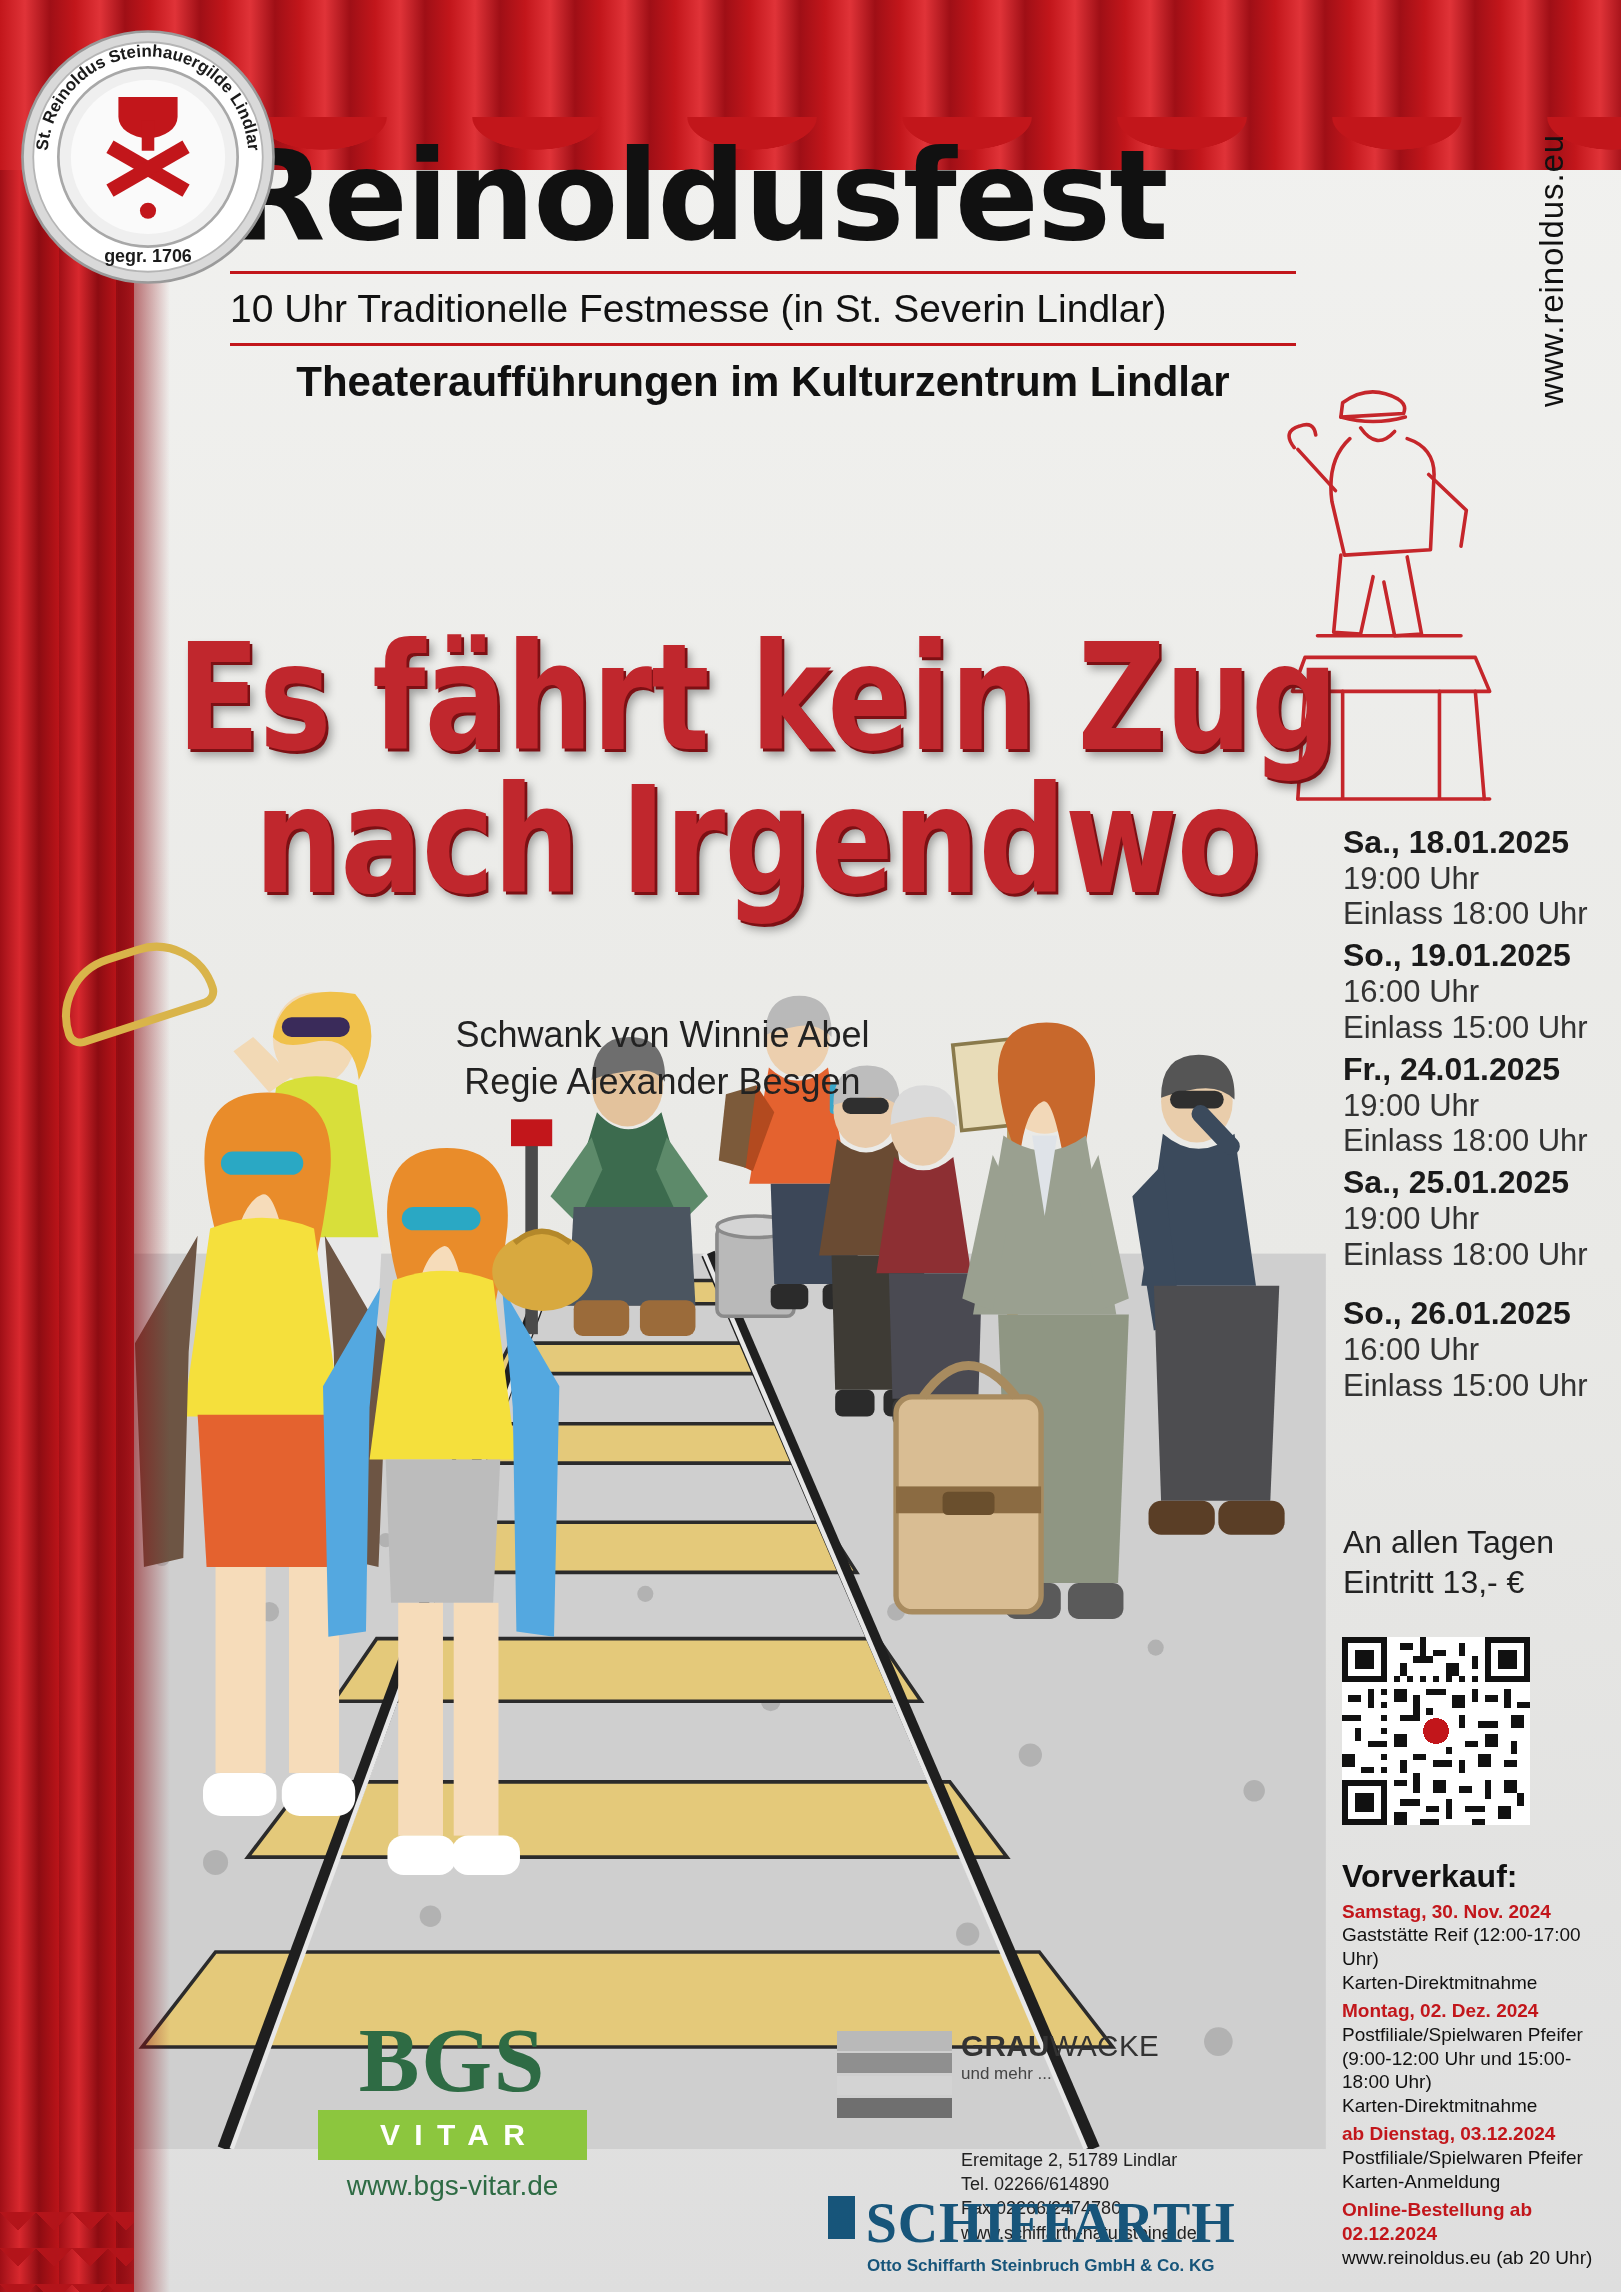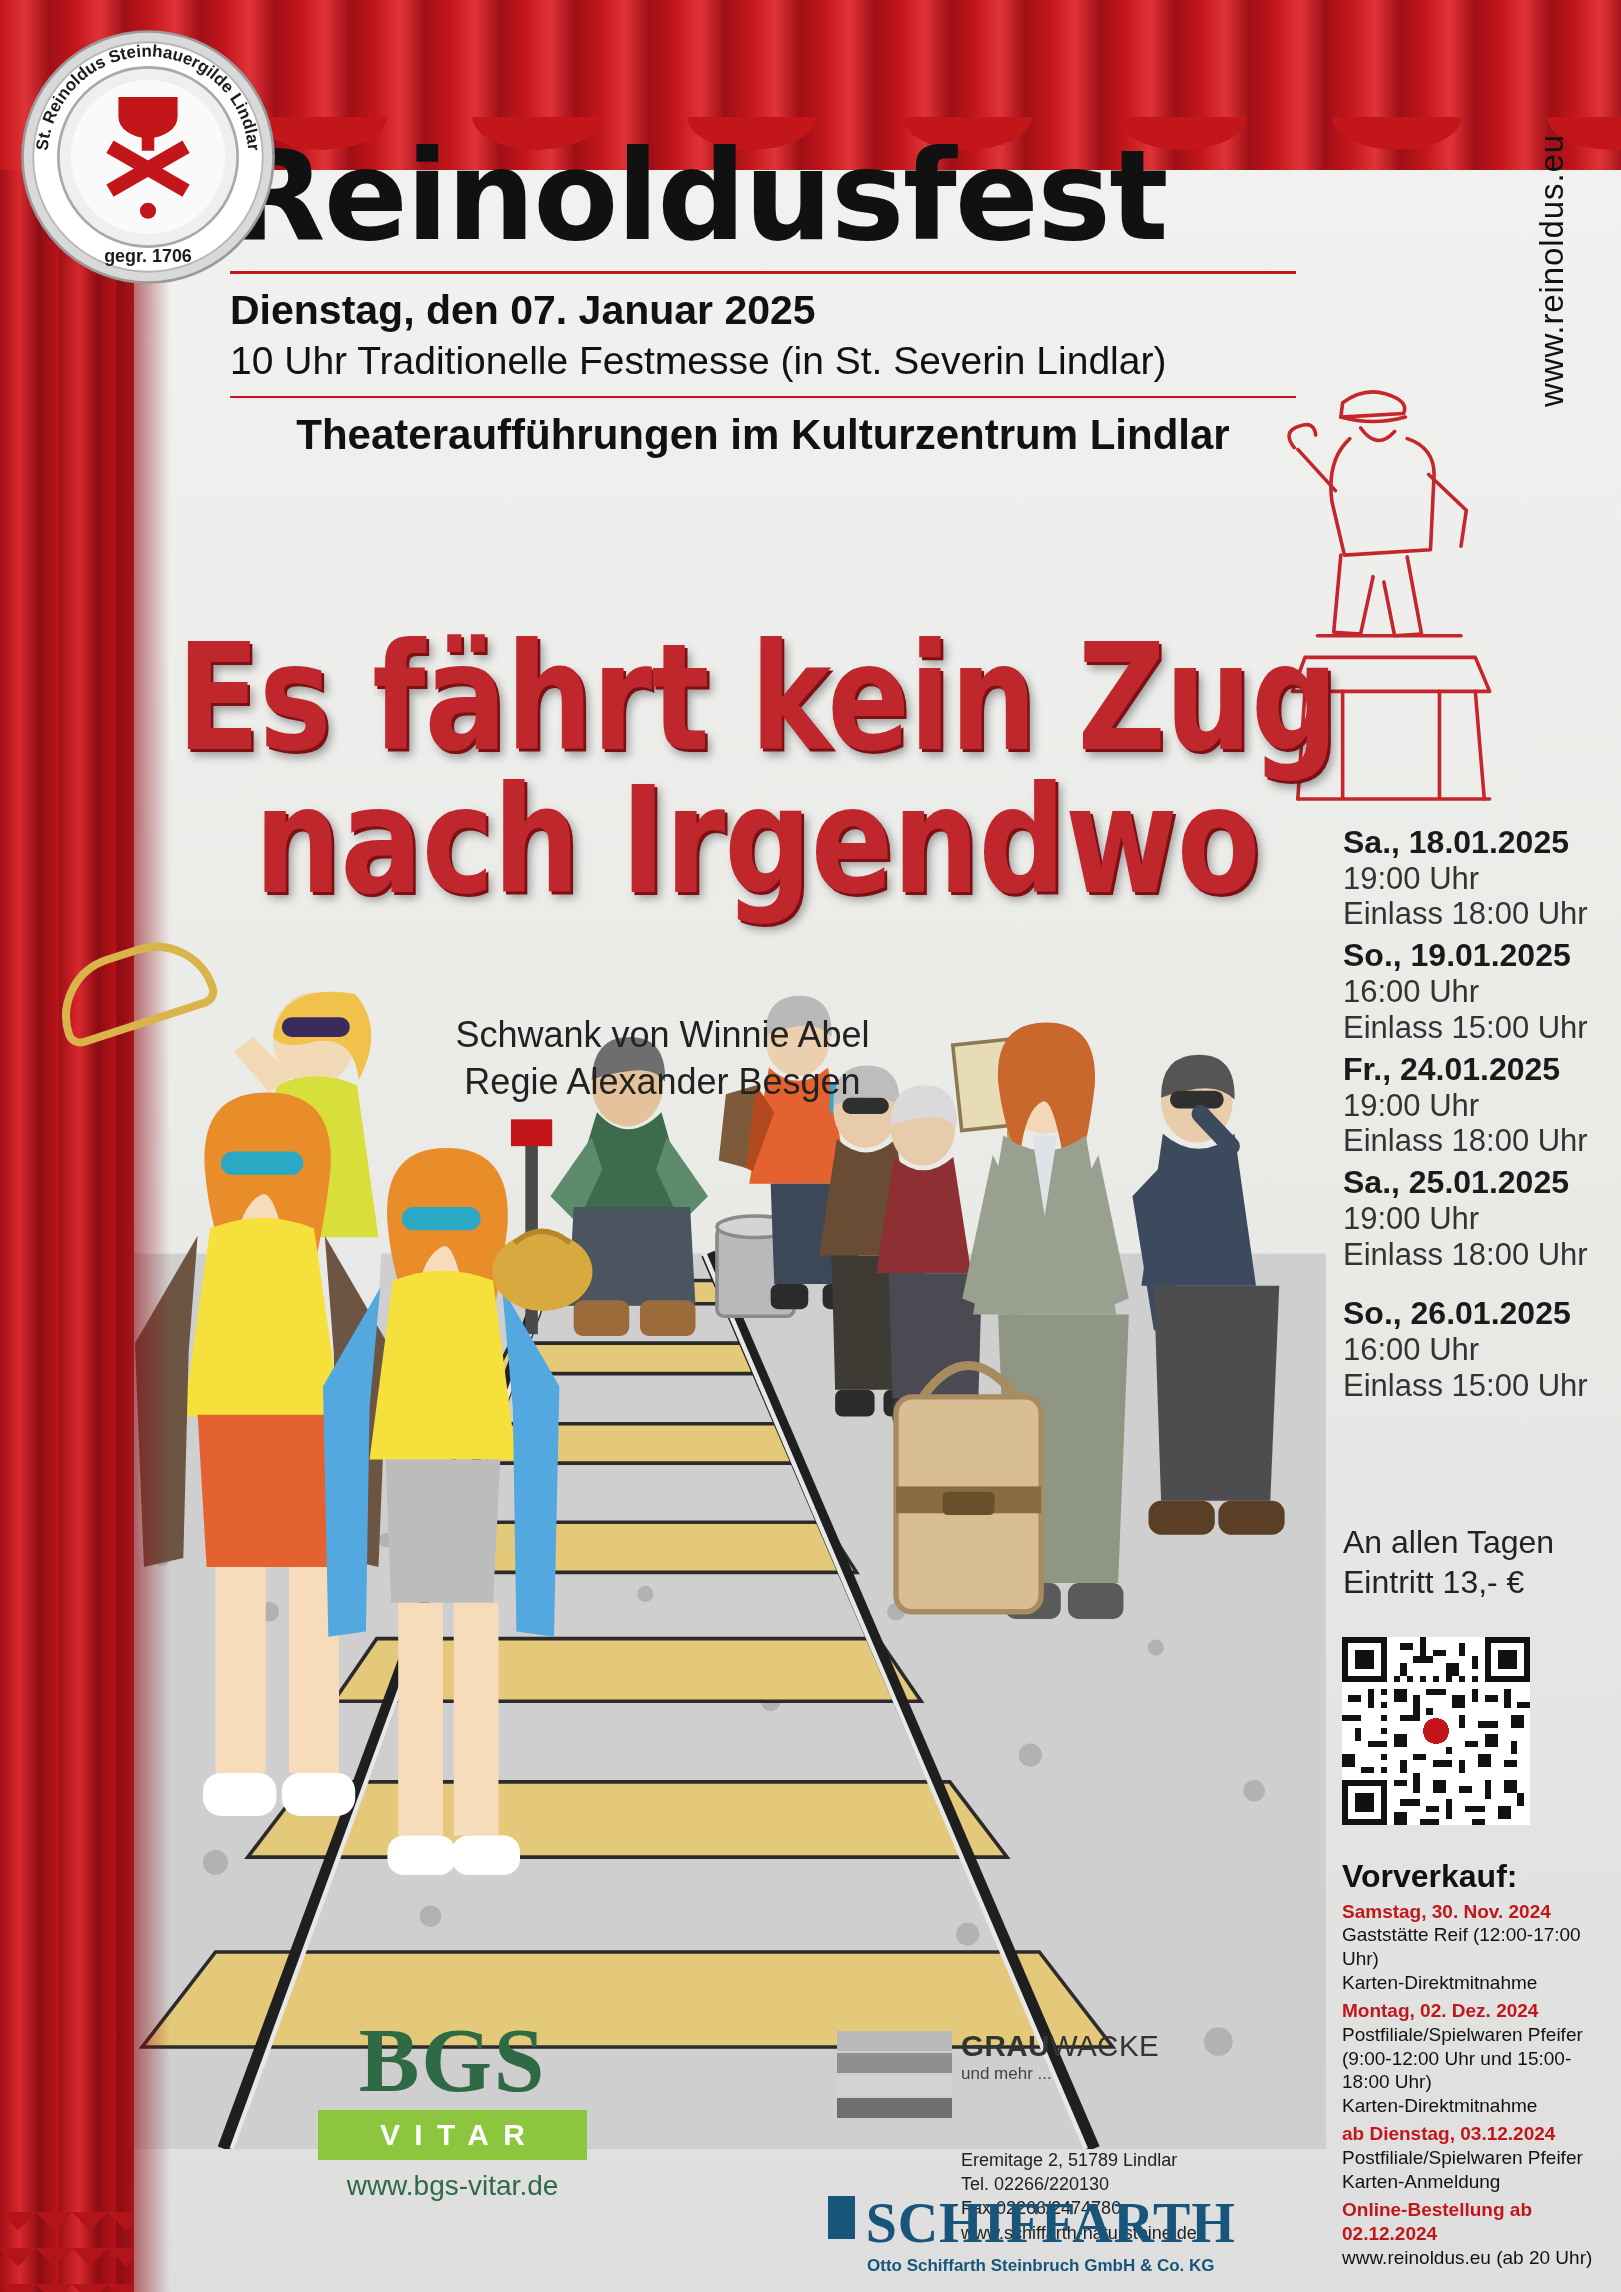--- a/index.html
+++ b/index.html
@@ -342,21 +342,20 @@
       <text font-family="Liberation Sans, sans-serif" font-size="19" font-weight="bold" fill="#1a1a1a">
         <textPath href="#sealArc" startOffset="50%" text-anchor="middle">St. Reinoldus Steinhauergilde Lindlar</textPath>
       </text>
       <text x="145" y="262" text-anchor="middle" font-family="Liberation Sans, sans-serif" font-size="20" font-weight="bold" fill="#1a1a1a">gegr. 1706</text>
     </svg>
   </div>
 
   <div class="header">
     <h1 class="title-main">Reinoldusfest</h1>
     <div class="rule"></div>
-    <div class="date-line">Dienstag, den 07. Januar 2025</div>
     <div class="mass-line">10 Uhr Traditionelle Festmesse (in St. Severin Lindlar)</div>
     <div class="rule thin"></div>
     <div class="theatre-line">Theateraufführungen im Kulturzentrum Lindlar</div>
   </div>
 
   <div class="vertical-url">www.reinoldus.eu</div>
 
   <div class="stonemason">
     <svg viewBox="0 0 320 560" width="287" height="502">
       <g fill="none" stroke="#c2161b" stroke-width="4" stroke-linecap="round" stroke-linejoin="round">
@@ -740,21 +739,21 @@
       </div>
       <div>
         <div class="gw-title">
           <span>GRAU</span><span class="light">WACKE</span>
         </div>
         <div class="gw-sub">und mehr ...</div>
       </div>
     </div>
     <div class="gw-addr">
       <div>Eremitage 2, 51789 Lindlar</div>
-      <div>Tel. 02266/220130</div>
+      <div>Tel. 02266/614890</div>
       <div>Fax 02266/2474780</div>
       <div>www.schiffarth-natursteine.de</div>
     </div>
   </div>
 
   <div class="schiffarth">
     <div class="sch-name">
       <div class="sch-mark"></div>
       <div class="sch-text">SCHIFFARTH</div>
     </div>

